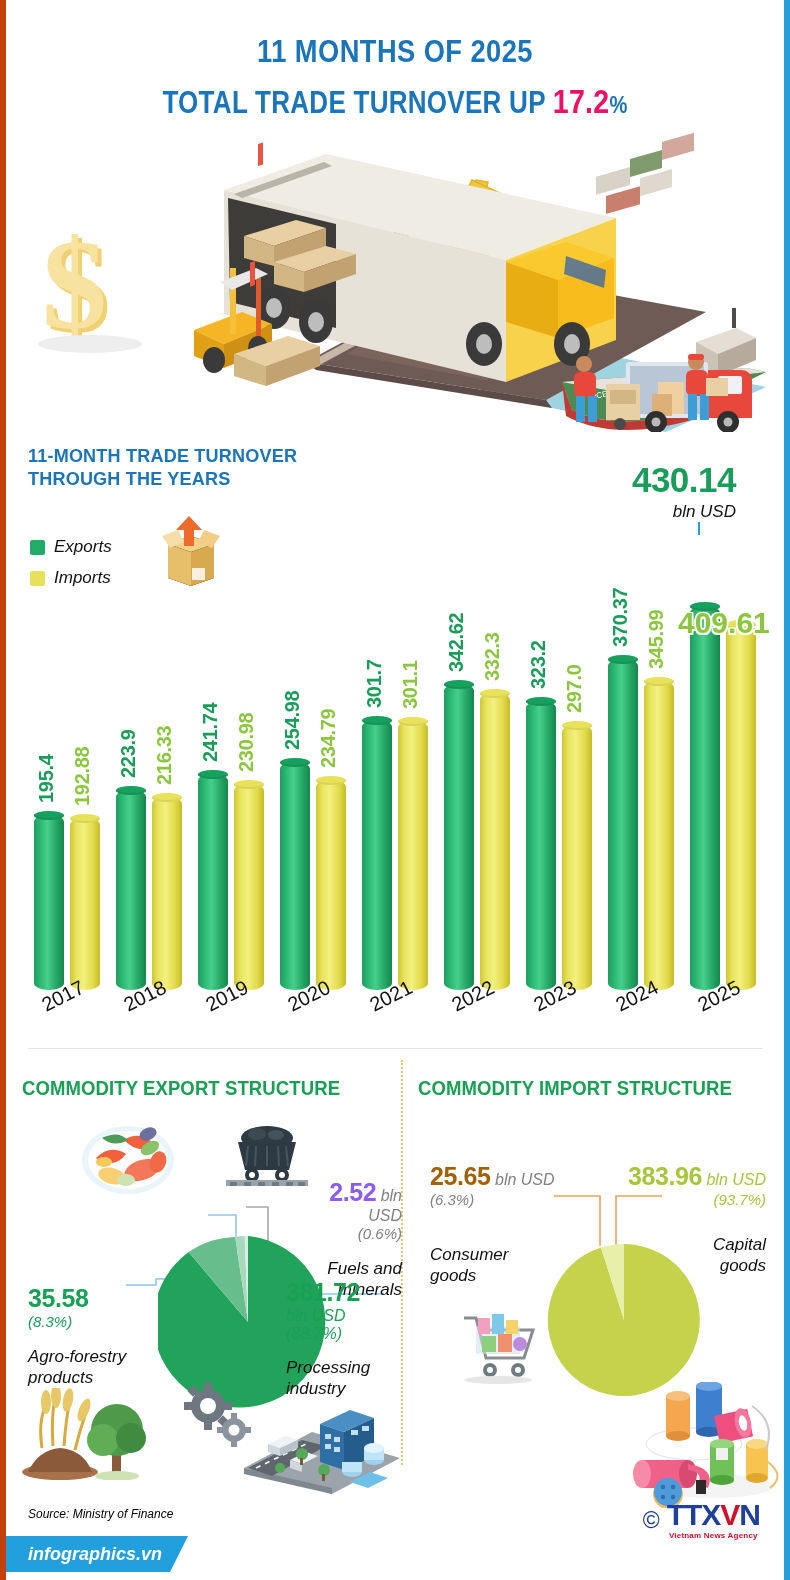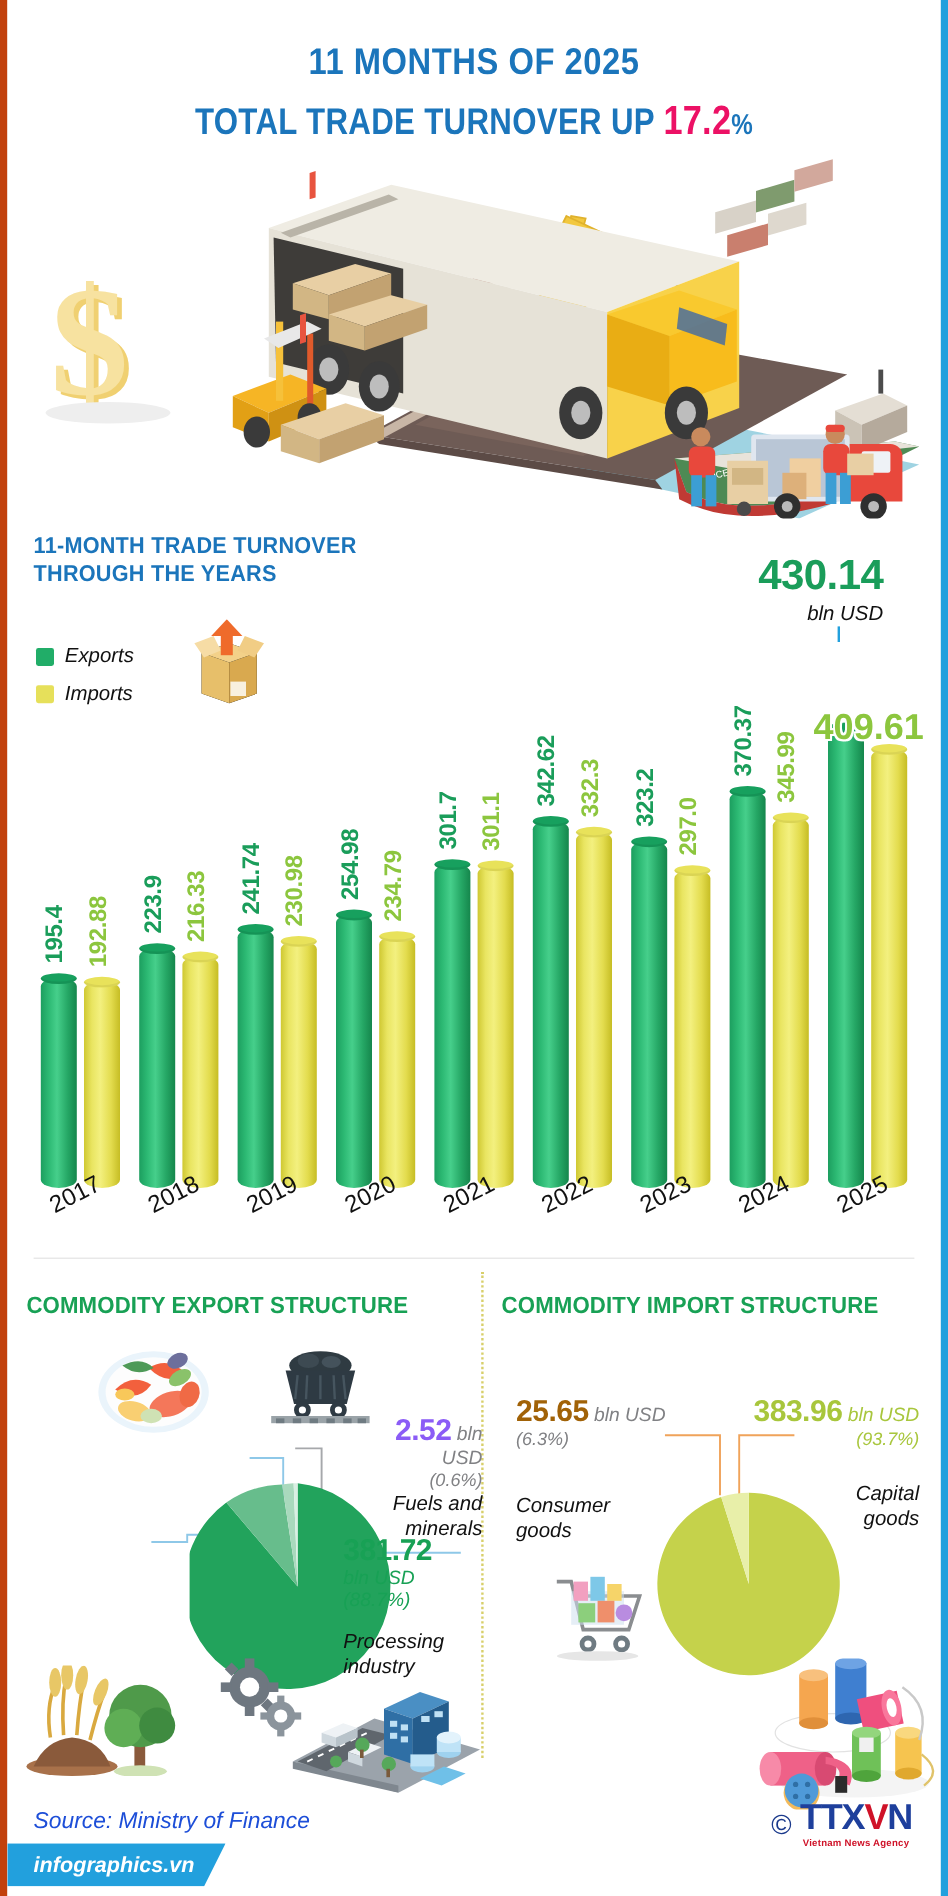--- a/index.html
+++ b/index.html
@@ -93,21 +93,21 @@
   .s2-left { left:16px; }
   .s2-right { left:412px; }
   .lbl-val { font-size:25px; font-weight:700; letter-spacing:-.4px; }
   .lbl-unit { font-size:16px; font-style:italic; }
   .lbl-pct { font-size:15px; font-style:italic; }
   .lbl-name { font-size:17px; font-style:italic; color:#111; line-height:21px; }
 
   .conn { position:absolute; }
 
   
-  .source { position:absolute; left:22px; top:1507px; font-size:19px; font-style:italic; color:#1d4ed8; }
+  .source { position:absolute; left:22px; top:1507px; font-size:12px; font-style:italic; color:#000000; }
   .site-tab {
     position:absolute; left:0; top:1536px; height:36px; padding:0 26px 0 22px;
     background:#22a0dd; color:#fff; font-size:18px; font-style:italic; font-weight:700;
     display:flex; align-items:center;
     clip-path: polygon(0 0, 100% 0, calc(100% - 18px) 100%, 0 100%);
   }
   .ttx { position:absolute; right:24px; top:1500px; display:flex; align-items:center; gap:7px; }
   .ttx-c { font-size:23px; color:#1b3a8c; }
   .ttx-logo { text-align:center; line-height:1; }
   .ttx-main { font-size:30px; font-weight:700; color:#1e3f9c; letter-spacing:-1px; position:relative; }
@@ -378,21 +378,21 @@
         <div class="vlabel imp" style="left: 62px; bottom: 321px;">345.99</div>
       </div>
       <div class="grp" style="left: 682px;">
         <div class="bar exp" style="height: 384px;">
           <div class="bar-cap"></div>
         </div>
         <div class="bar imp" style="height: 366px;">
           <div class="bar-cap"></div>
         </div>
       </div>
-      <div class="ylabel-big" style="left: 672px; bottom: 366px;">409.61</div>
+      <div class="ylabel-big" style="left: 672px; bottom: 350px;">409.61</div>
     </div>
   <div class="xrow" id="xrow">
       <div class="xcell" style="left: 26px;">
         <div class="xlabel">2017</div>
       </div>
       <div class="xcell" style="left: 108px;">
         <div class="xlabel">2018</div>
       </div>
       <div class="xcell" style="left: 190px;">
         <div class="xlabel">2019</div>
@@ -488,24 +488,30 @@
 
       <path d="M90,90 L86.7,4.1 A86,86 0 0,1 90,4 Z" fill="#d9efe3"></path>
     </svg>
   </div>
 
 
   <div style="position:absolute;left:296px;top:1178px;width:100px;text-align:right">
     <div><span class="lbl-val" style="color:#8b5cf6">2.52</span>
          <span class="lbl-unit" style="color:#808184">bln USD</span></div>
     <div class="lbl-pct" style="color:#808184">(0.6%)</div>
-    <div class="lbl-name" style="">Fuels and</div>
+    <div class="lbl-name" style="margin-top:16px">Fuels and</div>
     <div class="lbl-name">minerals</div>
   </div>
 
+  <div style="position:absolute;left:22px;top:1284px;text-align:left">
+    <div><span class="lbl-val" style="color:#18a155">35.58</span></div>
+    <div class="lbl-pct" style="color:#18a155">(8.3%)</div>
+    <div class="lbl-name" style="margin-top:16px">Agro-forestry</div>
+    <div class="lbl-name">products</div>
+  </div>
 
   <div style="position:absolute;left:280px;top:1278px;width:112px;text-align:left">
     <div><span class="lbl-val" style="color:#18a155">381.72</span></div>
     <div class="lbl-unit" style="color:#18a155">bln USD (88.7%)</div>
     <div class="lbl-name" style="margin-top:14px">Processing</div>
     <div class="lbl-name">industry</div>
   </div>
 
   <div style="position:absolute;left:14px;top:1388px;width:130px;height:92px">
     <svg width="130" height="92" viewBox="0 0 130 92">

